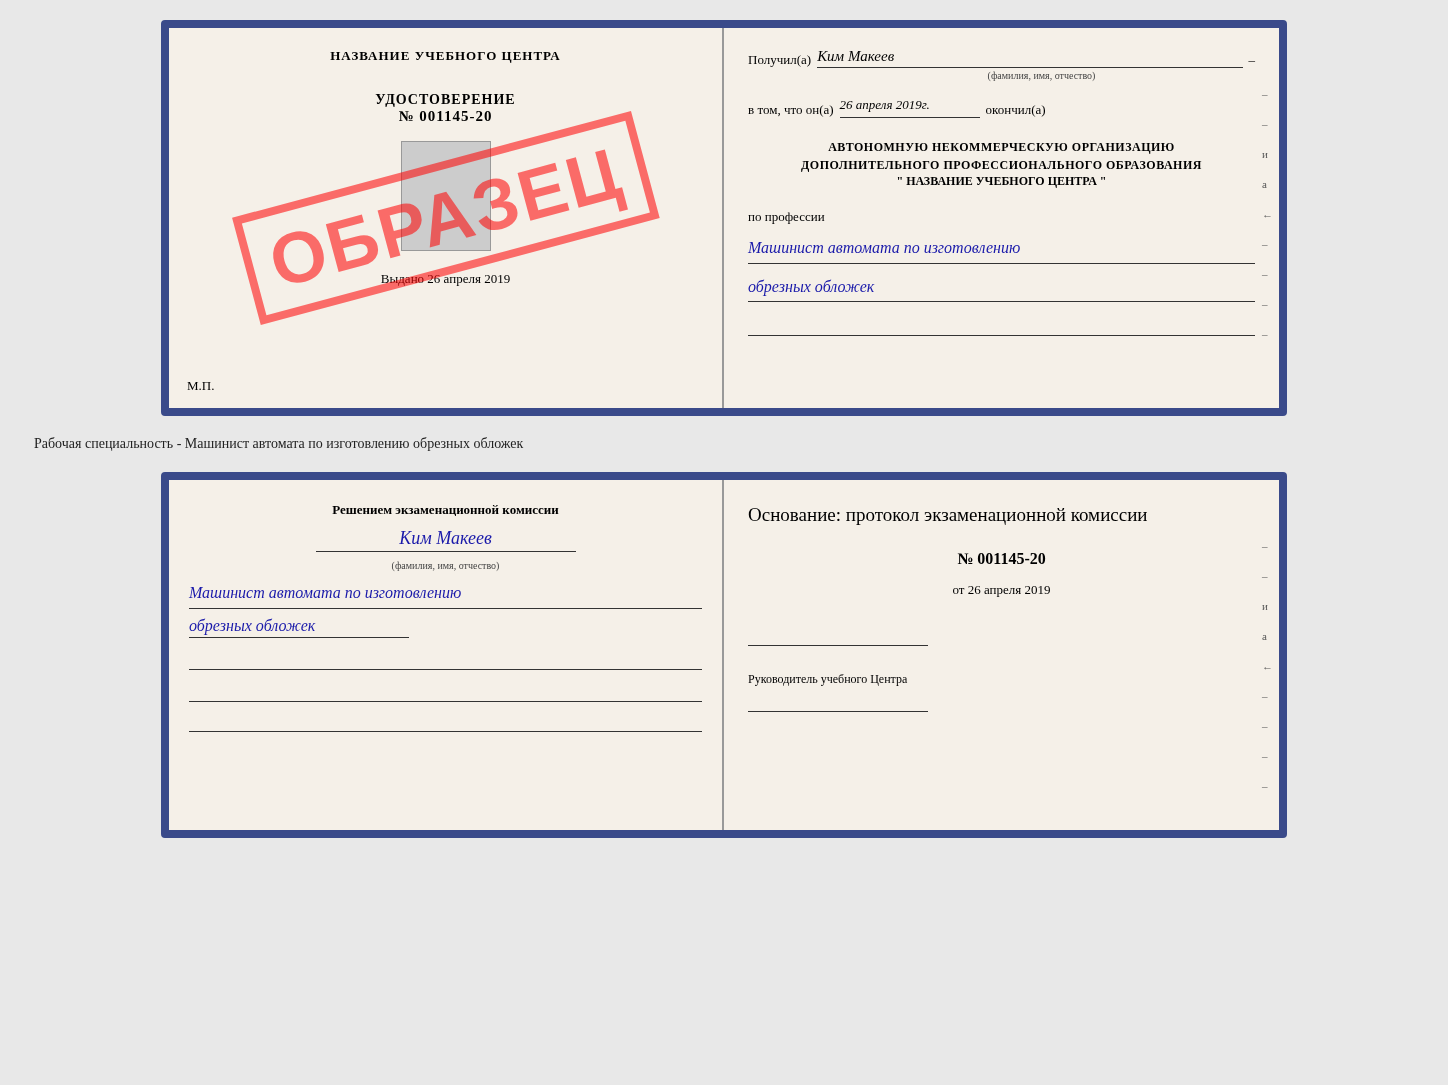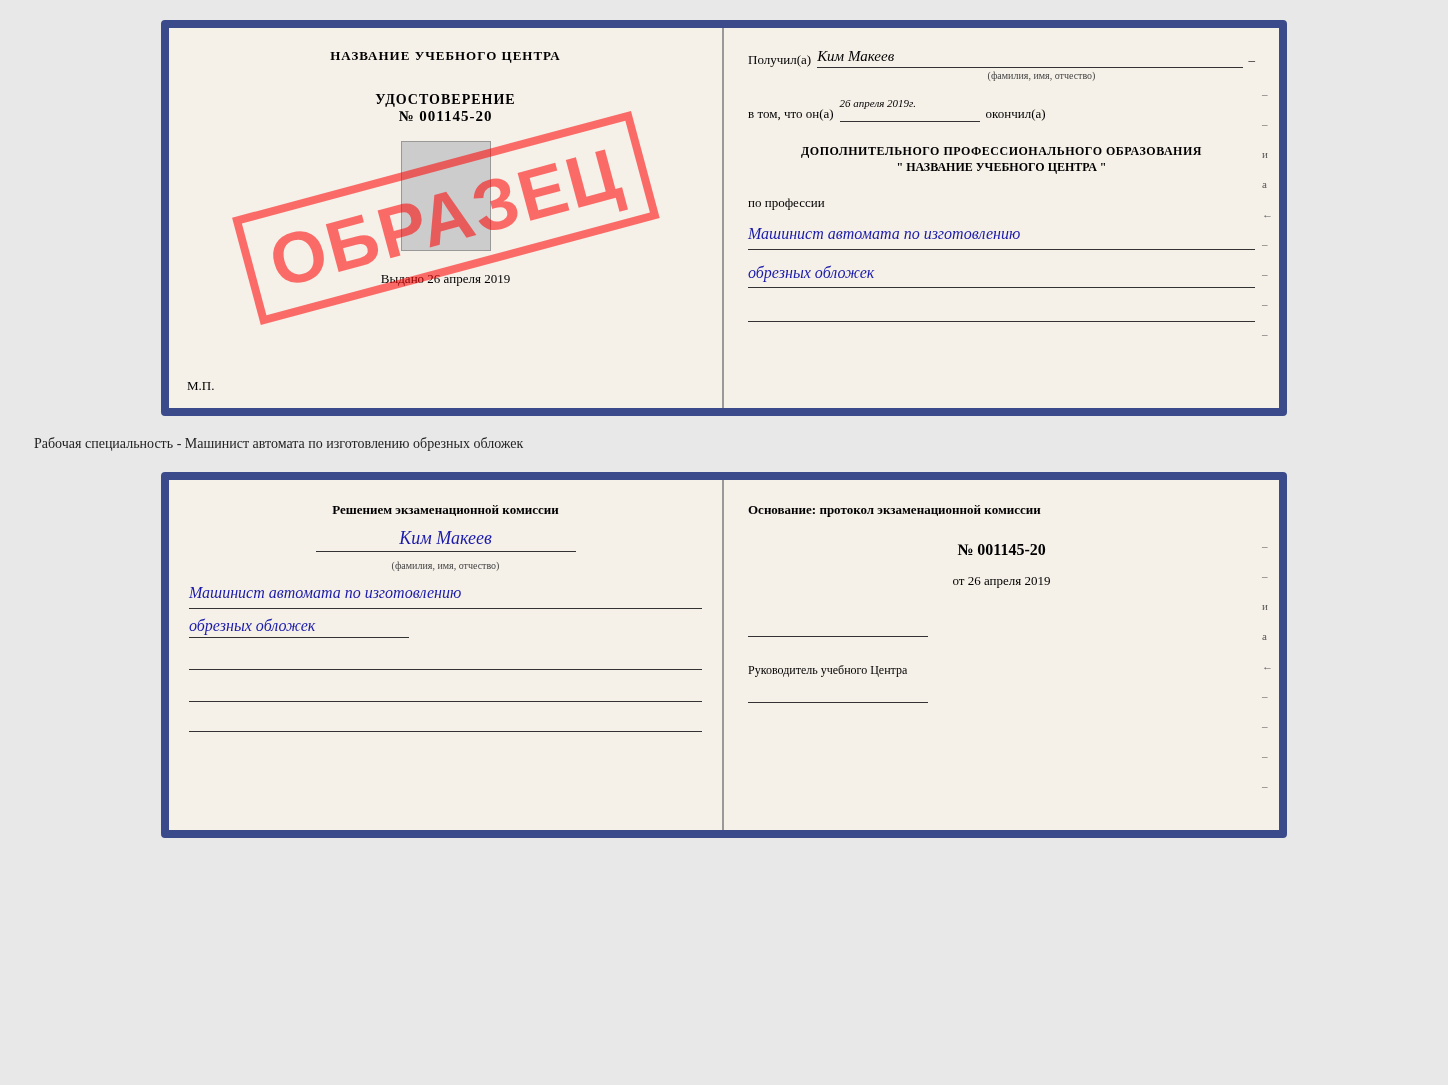--- a/index.html
+++ b/index.html
@@ -143,24 +143,24 @@
     }
 
     .vtom-row {
       display: flex;
       align-items: flex-end;
       gap: 6px;
       margin-top: 6px;
     }
     .vtom-label { font-size: 13px; white-space: nowrap; }
     .vtom-date {
-      font-size: 11px;
-      font-style: italic;
-      border-bottom: 1px solid #333;
-      padding-bottom: 12px;
+      font-size: 13px;
+      font-style: italic;
+      border-bottom: 1px solid #333;
+      padding-bottom: 4px;
       min-width: 140px;
     }
     .vtom-okoncil { font-size: 13px; }
 
     .org-block {
       margin-top: 10px;
       text-align: center;
     }
     .org-text {
       font-size: 12px;
@@ -296,23 +296,22 @@
       text-decoration: underline;
     }
     .bottom-underline {
       border-bottom: 1px solid #333;
       min-height: 18px;
       margin-top: 4px;
     }
 
     
     .osnovanie-text {
-      font-size: 13px;
+      font-size: 19px;
       line-height: 1.6;
-      font-weight: bold;
     }
     .protocol-number {
       font-size: 16px;
       font-weight: bold;
       text-align: center;
       margin-top: 10px;
     }
     .ot-line {
       font-size: 13px;
       text-align: center;
@@ -375,20 +374,21 @@
       <div class="fio-subtext">(фамилия, имя, отчество)</div>
     </div>
 
     <div class="vtom-row">
       <span class="vtom-label">в том, что он(а)</span>
       <span class="vtom-date">26 апреля 2019г.</span>
       <span class="vtom-okoncil">окончил(а)</span>
     </div>
 
     <div class="org-block">
+      <div class="org-text">АВТОНОМНУЮ НЕКОММЕРЧЕСКУЮ ОРГАНИЗАЦИЮ</div>
       <div class="org-text">ДОПОЛНИТЕЛЬНОГО ПРОФЕССИОНАЛЬНОГО ОБРАЗОВАНИЯ</div>
       <div class="org-name">" НАЗВАНИЕ УЧЕБНОГО ЦЕНТРА "</div>
     </div>
 
     <div class="proprofessii-label">по профессии</div>
     <div class="profession-handwritten">Машинист автомата по изготовлению</div>
     <div class="profession-handwritten">обрезных обложек</div>
     <div class="profession-line2"></div>
 
     <div class="right-side-marks">

